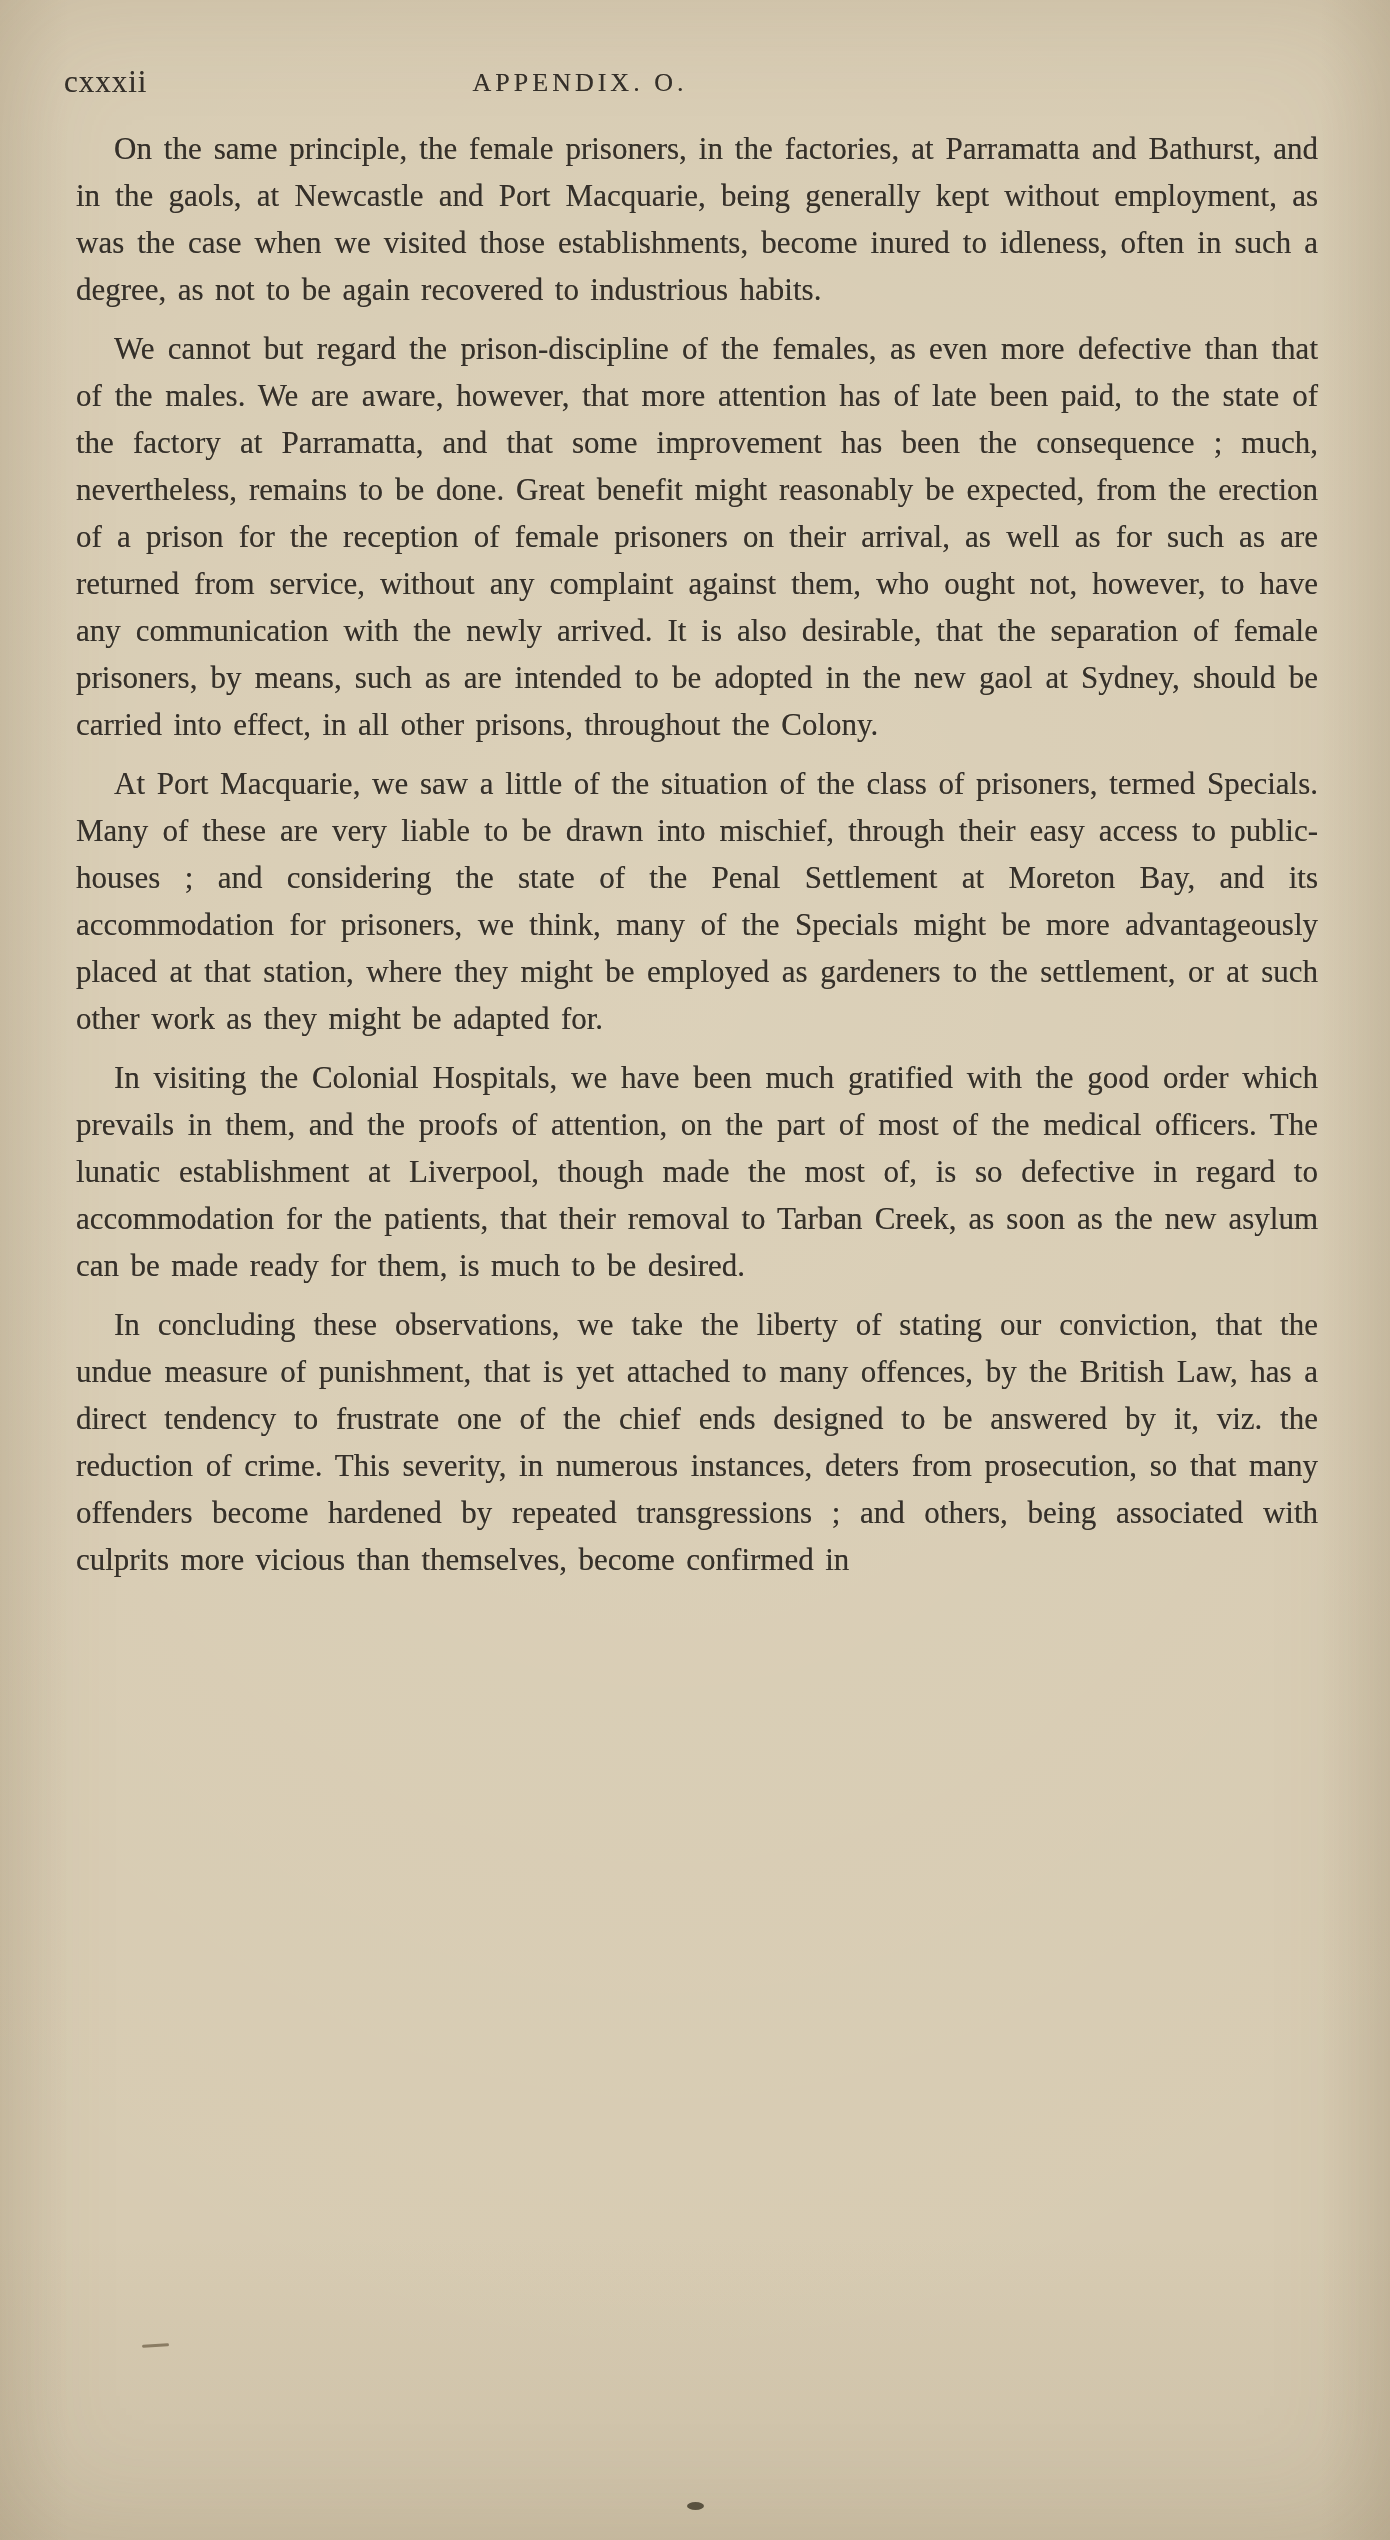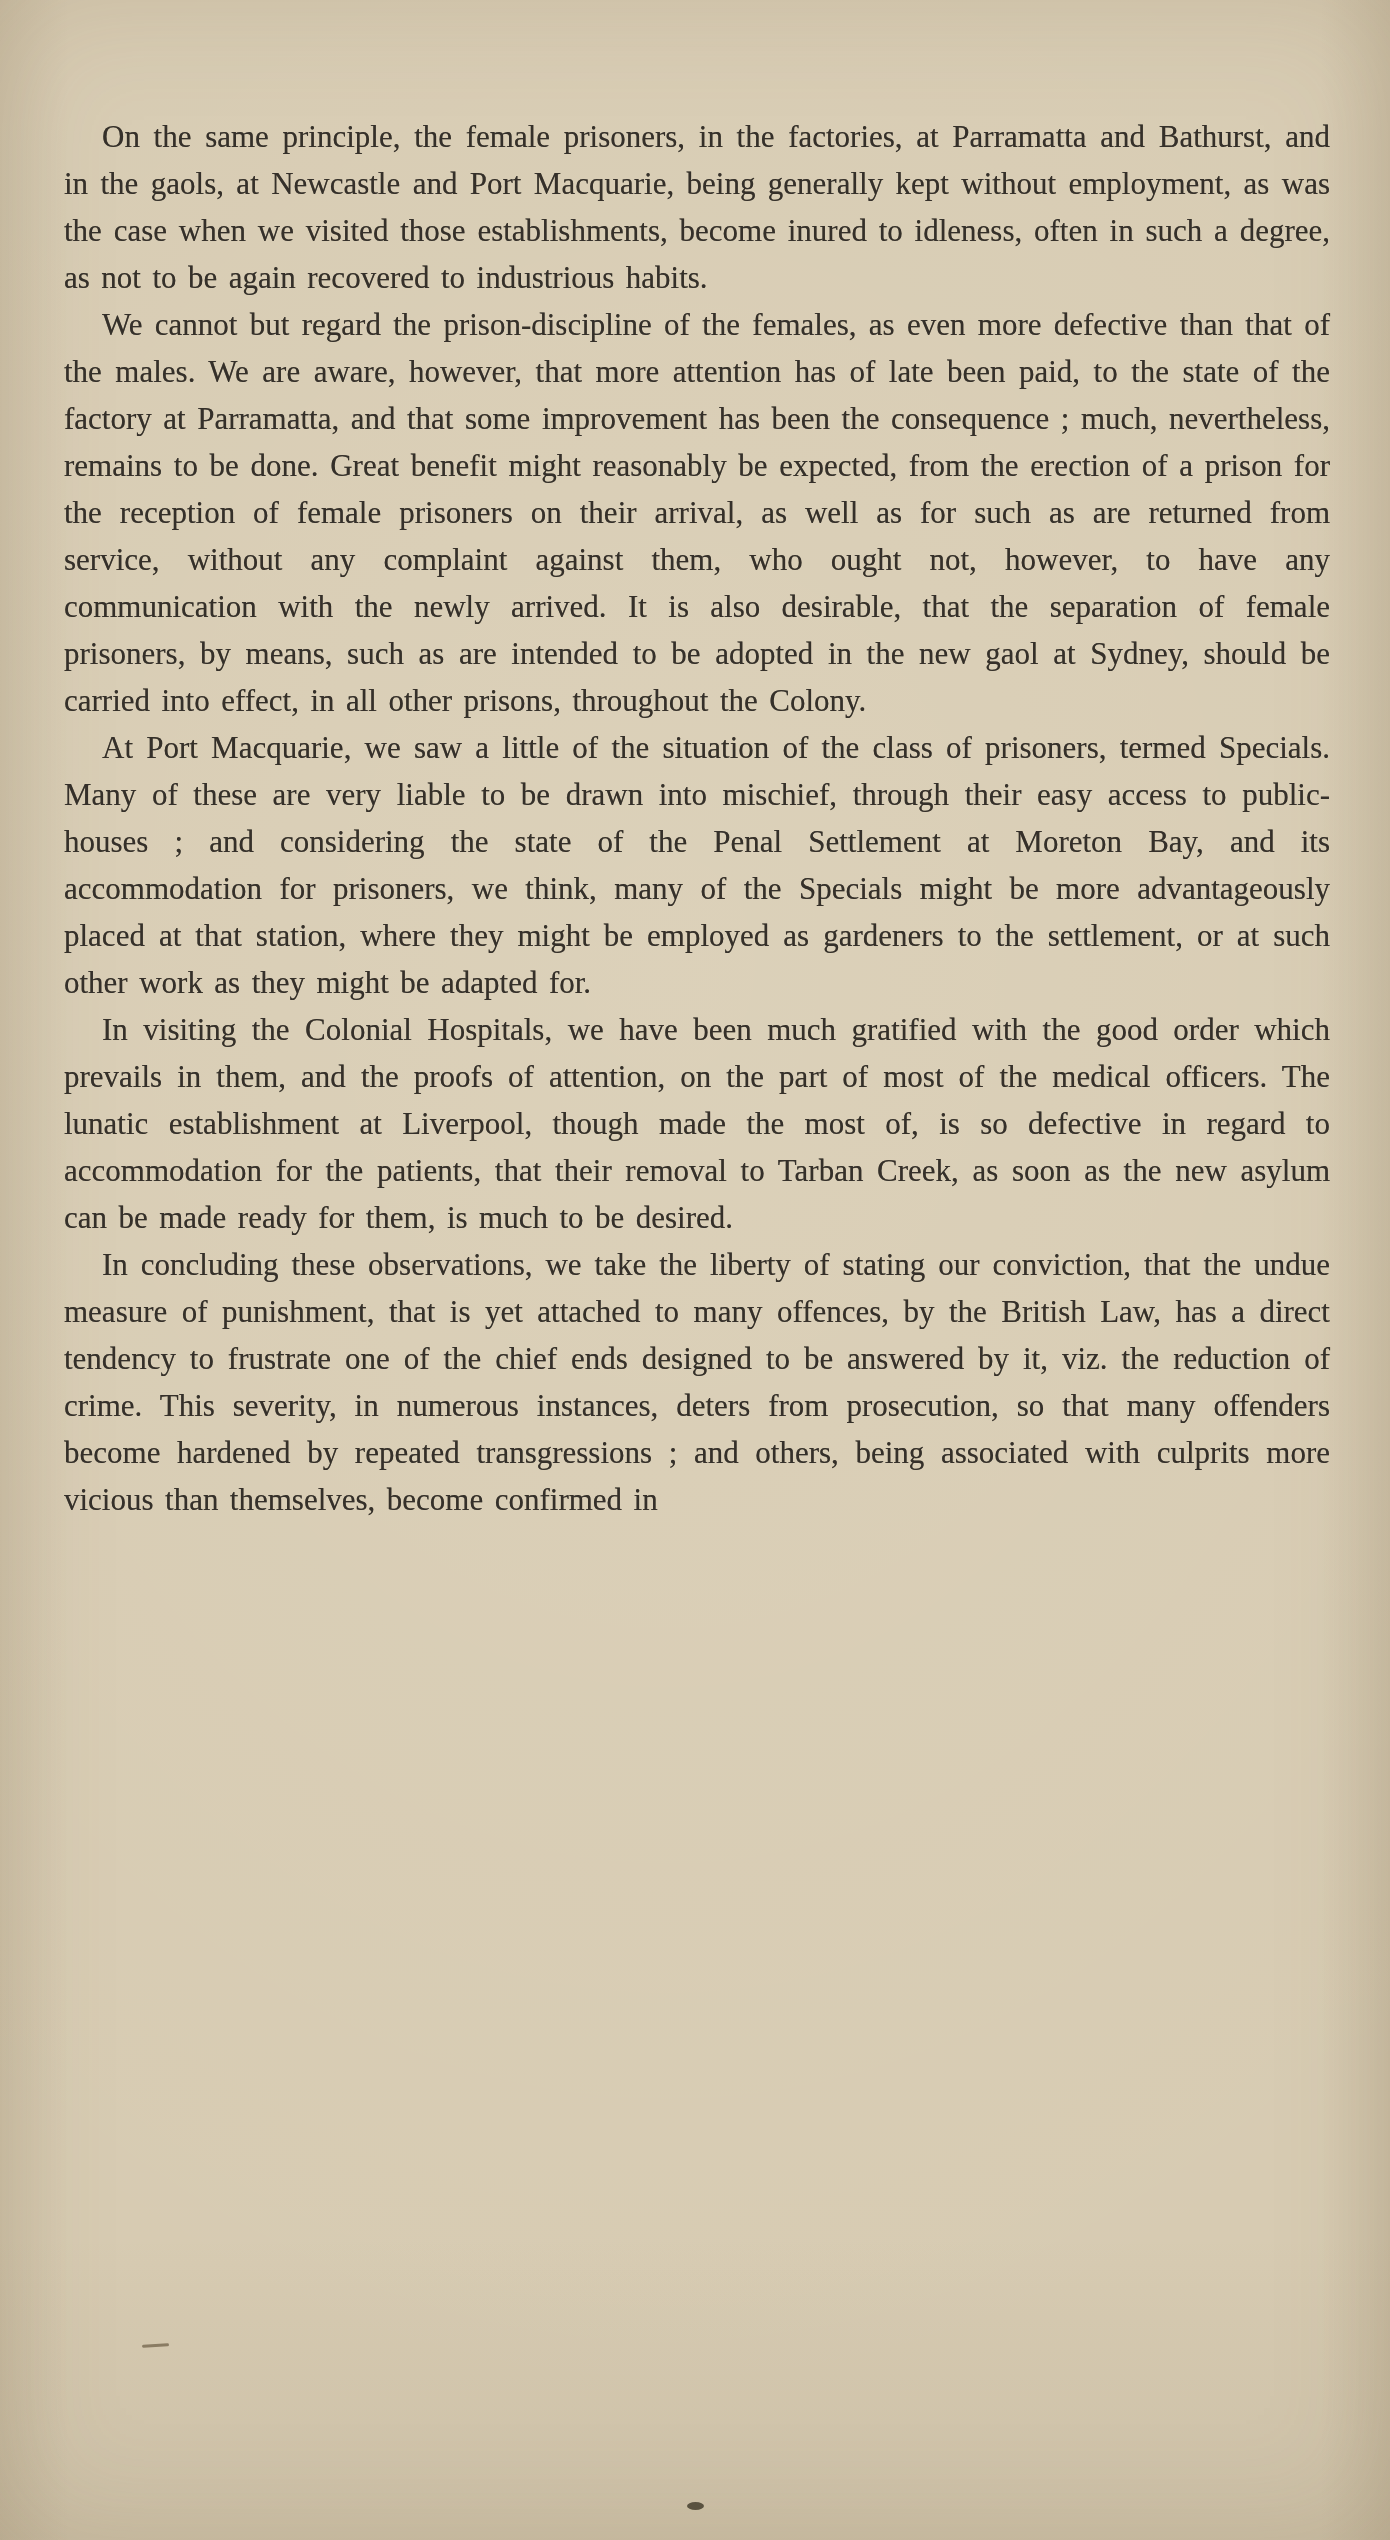--- a/index.html
+++ b/index.html
@@ -53,21 +53,21 @@
     top: 113px;
     left: 64px;
     width: 1266px;
     font-size: 31px;
     line-height: 47px;
     text-align: justify;
     word-spacing: 0.12em;
     text-shadow: 0 0 0.6px rgba(50,45,35,0.55);
   }
   .text-block p {
-    margin: 0;
+    margin: 12px;
     padding: 0;
     text-indent: 38px;
   }
   .stray-dash {
     position: absolute;
     left: 142px;
     top: 2344px;
     width: 27px;
     height: 3px;
     background: #8a7c63;
@@ -83,20 +83,24 @@
     background: #47402f;
     border-radius: 50%;
     opacity: 0.85;
   }
 </style>
 </head>
 <body>
 
 <div class="page">
 
+  <header class="page-header">
+    <span class="folio">cxxxii</span>
+    <span class="running-head">APPENDIX.  O.</span>
+  </header>
 
   <main class="text-block">
     <p>On the same principle, the female prisoners, in the factories, at Parramatta and Bathurst, and in the gaols, at Newcastle and Port Macquarie, being generally kept without employment, as was the case when we visited those establishments, become inured to idleness, often in such a degree, as not to be again recovered to industrious habits.</p>
     <p>We cannot but regard the prison-discipline of the females, as even more defective than that of the males. We are aware, however, that more attention has of late been paid, to the state of the factory at Parramatta, and that some improvement has been the consequence ; much, nevertheless, remains to be done. Great benefit might reasonably be expected, from the erection of a prison for the reception of female prisoners on their arrival, as well as for such as are returned from service, without any complaint against them, who ought not, however, to have any communication with the newly arrived. It is also desirable, that the separation of female prisoners, by means, such as are intended to be adopted in the new gaol at Sydney, should be carried into effect, in all other prisons, throughout the Colony.</p>
     <p>At Port Macquarie, we saw a little of the situation of the class of prisoners, termed Specials. Many of these are very liable to be drawn into mischief, through their easy access to public-houses ; and considering the state of the Penal Settlement at Moreton Bay, and its accommodation for prisoners, we think, many of the Specials might be more advantageously placed at that station, where they might be employed as gardeners to the settlement, or at such other work as they might be adapted for.</p>
     <p>In visiting the Colonial Hospitals, we have been much gratified with the good order which prevails in them, and the proofs of attention, on the part of most of the medical officers. The lunatic establishment at Liverpool, though made the most of, is so defective in regard to accommodation for the patients, that their removal to Tarban Creek, as soon as the new asylum can be made ready for them, is much to be desired.</p>
     <p>In concluding these observations, we take the liberty of stating our conviction, that the undue measure of punishment, that is yet attached to many offences, by the British Law, has a direct tendency to frustrate one of the chief ends designed to be answered by it, viz. the reduction of crime. This severity, in numerous instances, deters from prosecution, so that many offenders become hardened by repeated transgressions ; and others, being associated with culprits more vicious than themselves, become confirmed in</p>
   </main>
 
   <div class="stray-dash"></div>

